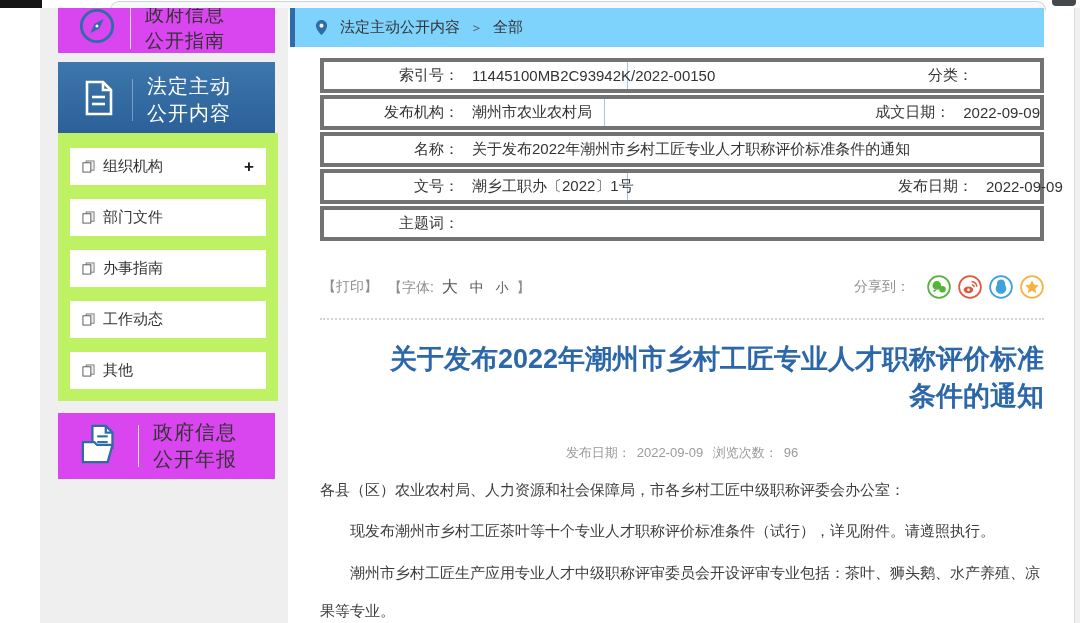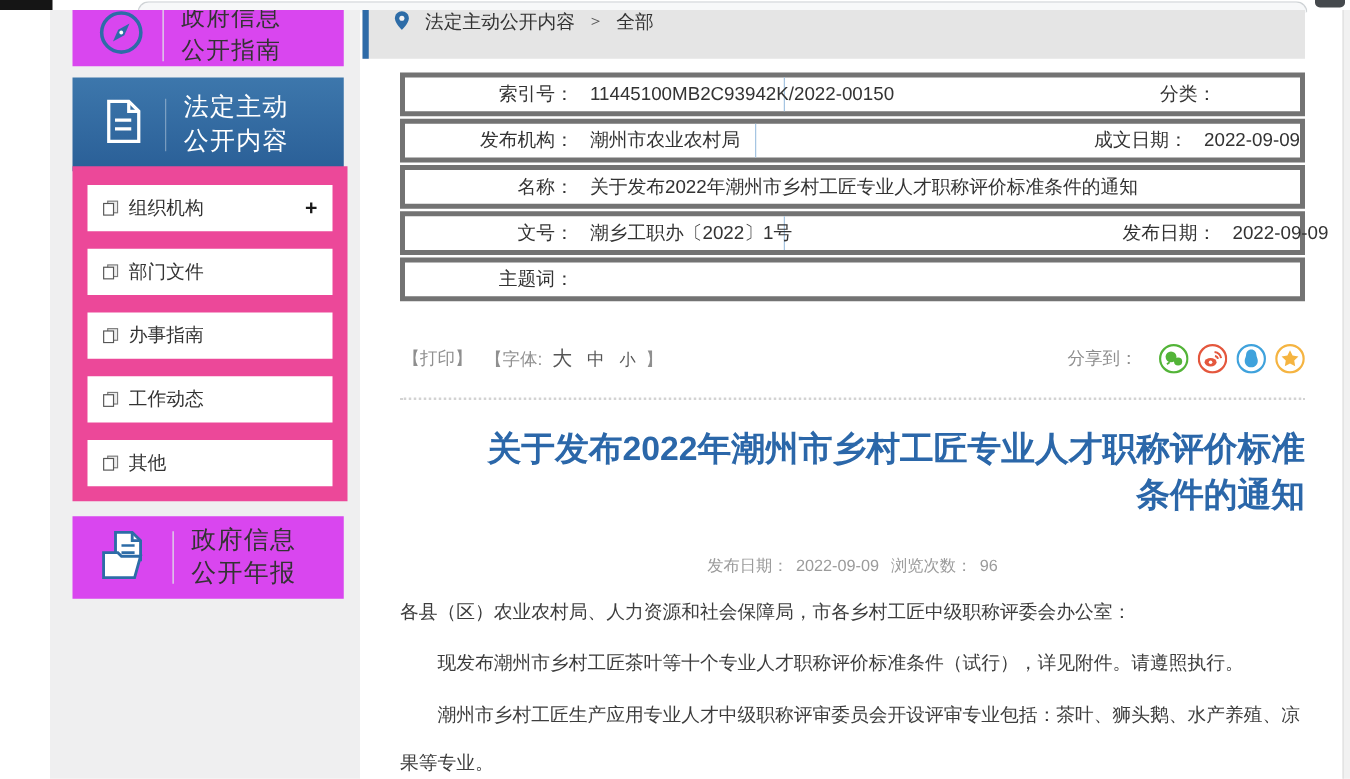--- a/index.html
+++ b/index.html
@@ -20,32 +20,32 @@
   .vdiv { width:1px; height:42px; background:#dfe3e6; margin:0 14px 0 14px; flex:none; }
   .side-box .txt { font-size:19px; color:#333; line-height:26px; letter-spacing:1px; }
 
   .guide-box { top:8px; height:45px; overflow:hidden; }
   .guide-box .box-inner { height:64px; margin-top:-12px; }
 
   .active-box { top:62px; height:75px; background:linear-gradient(180deg,#3d77ac 0%, #2a5f97 100%); }
   .active-box .vdiv { background:rgba(255,255,255,.35); }
   .active-box .txt { color:#fff; font-size:20px; line-height:27px; }
 
-  .submenu { position:absolute; left:58px; top:133px; width:220px; height:268px; background:#ec4899; padding-top:15px; }
+  .submenu { position:absolute; left:58px; top:133px; width:220px; height:268px; background:#bef264; padding-top:15px; }
   .menu-item { width:196px; height:37px; background:#fff; margin:0 auto 14px auto;
     display:flex; align-items:center; padding:0 12px; font-size:15px; color:#333; cursor:pointer; }
   .menu-item svg { margin-right:8px; flex:none; }
   .menu-item .plus { margin-left:auto; font-weight:bold; font-size:17px; color:#1a1a1a; }
 
   .annual-box { top:413px; height:66px; }
   .annual-box .txt { font-size:20px; line-height:27px; }
 
   
   .breadcrumb { position:absolute; left:290px; top:8px; width:754px; height:39px;
-    background:#e5e5e5; border-left:5px solid #2e6ba8; display:flex; 
+    background:#7dd3fc; border-left:5px solid #2e6ba8; display:flex; align-items:center;
     padding-left:20px; font-size:15px; color:#333; }
   .breadcrumb svg { margin-right:12px; }
   .breadcrumb .sep { margin:0 10px; color:#555; font-size:13px; }
   .breadcrumb a { color:#333; text-decoration:none; cursor:pointer; }
 
   .meta-table { position:absolute; left:320px; top:58px; width:724px; }
   .trow { display:flex; border:4px solid #737373; background:#fff; height:35px; margin-bottom:2px; }
   .tcell { display:flex; align-items:center; font-size:15px; color:#333; }
   .tcell.left  { width:304px; border-right:1px solid #a6c5e2; }
   .tcell.right { flex:1; }

